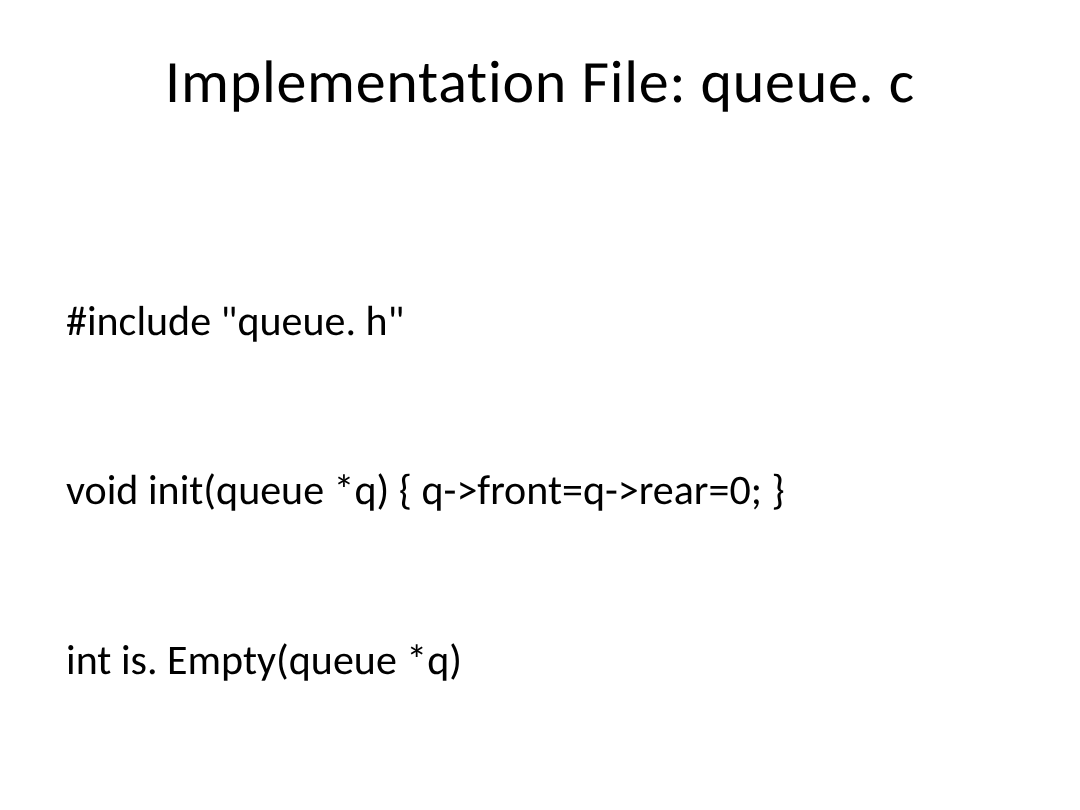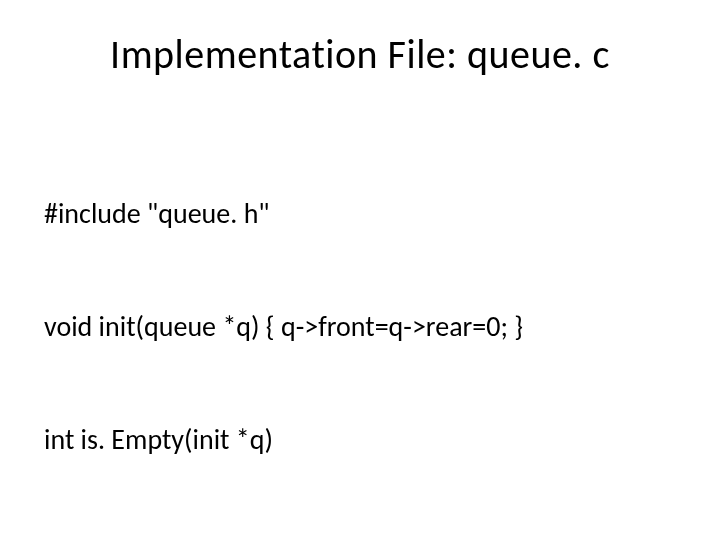--- a/index.html
+++ b/index.html
@@ -37,18 +37,18 @@
   }
 </style>
 </head>
 <body>
 
 <div class="slide">
   <h1 class="title">Implementation File: queue. c</h1>
   <div class="code-block">
     <span class="code-line">#include "queue. h"</span>
     <span class="code-line">void init(queue *q) { q-&gt;front=q-&gt;rear=0; }</span>
-    <span class="code-line">int is. Empty(init *q)</span>
+    <span class="code-line">int is. Empty(queue *q)</span>
     <span class="code-line">{ return q-&gt;rear == q-&gt;front; }</span>
     
     
   </div>
 </div>
 
 </body></html>

